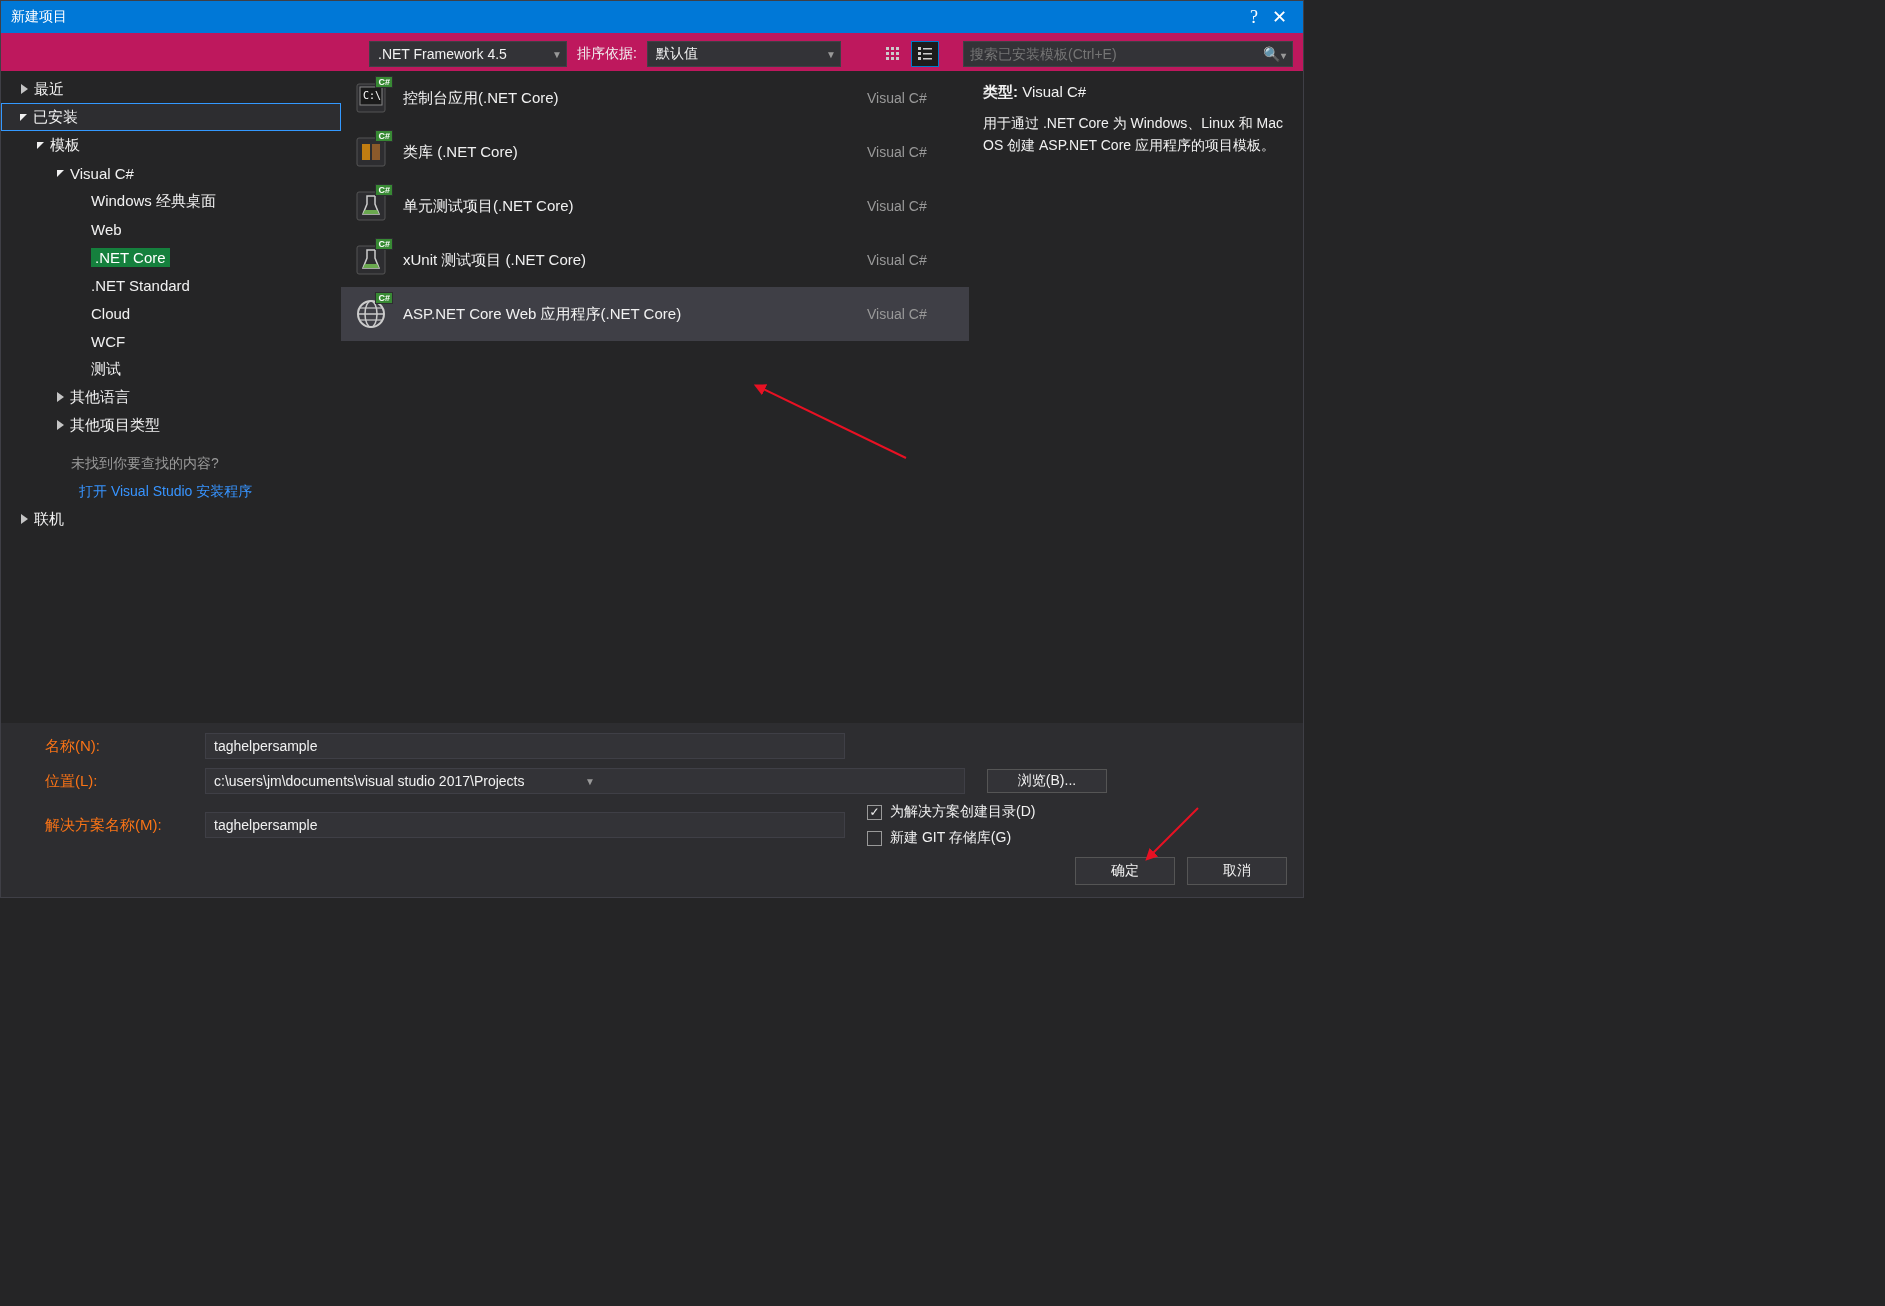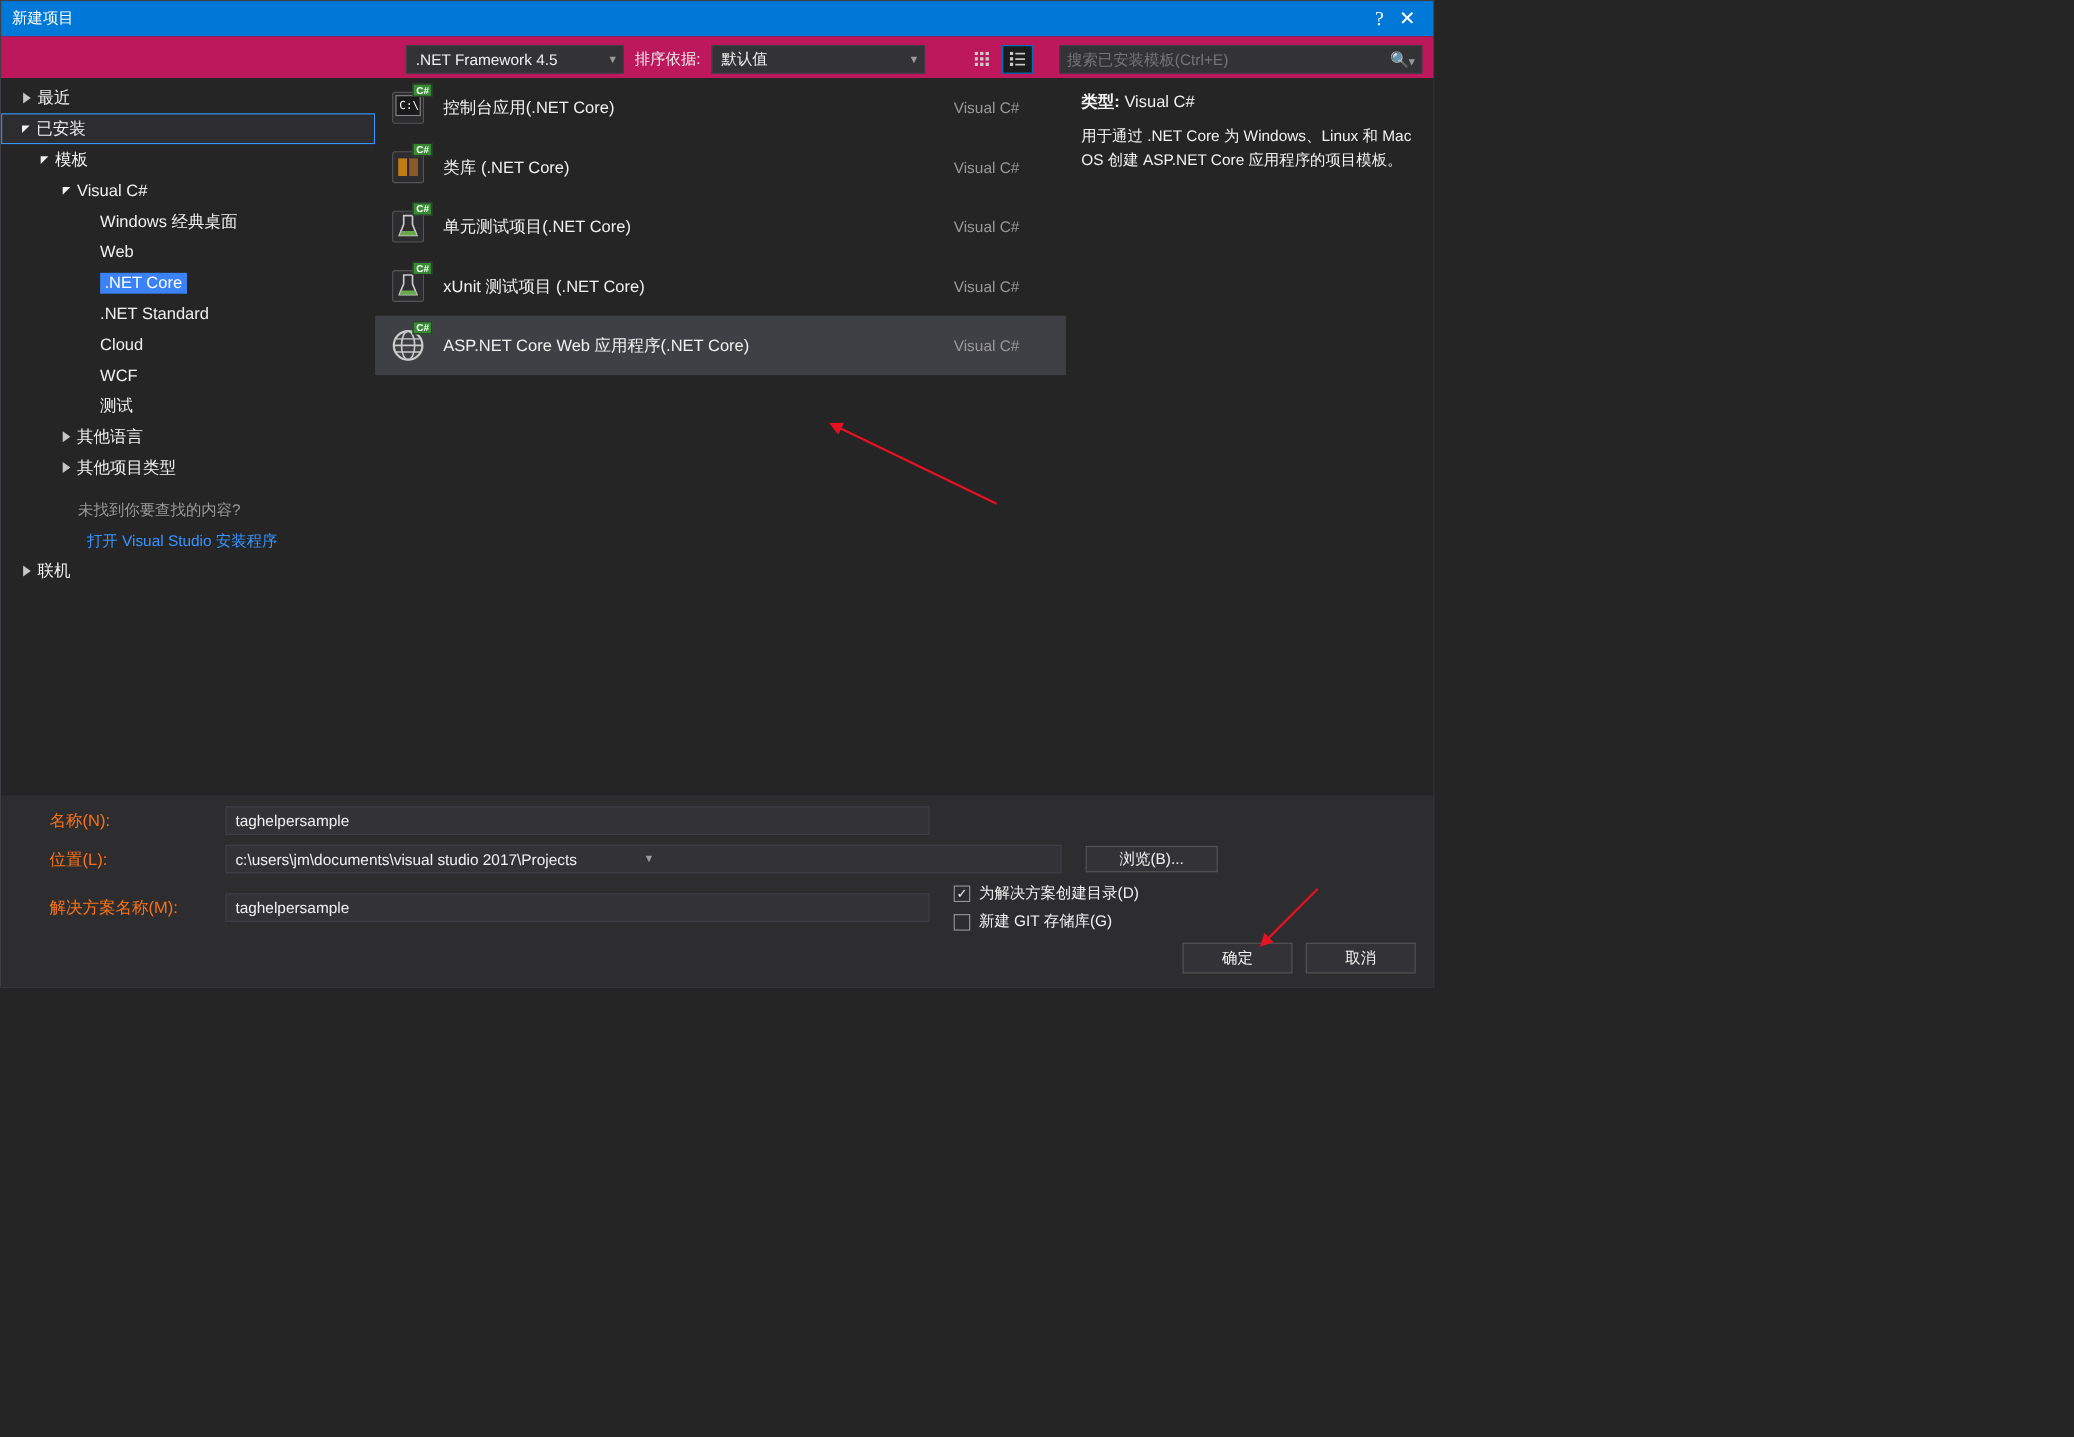--- a/index.html
+++ b/index.html
@@ -27,21 +27,21 @@
 .searchicon { color: #eee; font-weight: bold; }
 .searchicon .arrow { font-size: 10px; color: #999; }
 
 .body { display: flex; flex: 1; min-height: 0; background: #252526; }
 .tree { width: 340px; flex-shrink: 0; background: #252526; padding: 4px 0 0 0; overflow-y: auto; }
 .tree-item { display: flex; align-items: center; min-height: 28px; padding: 3px 0; color: #f1f1f1; cursor: pointer; font-size: 15px; gap: 4px; }
 .tri { display: inline-block; width: 0; height: 0; border-style: solid; margin-right: 2px; }
 .tri.right { border-width: 5px 0 5px 7px; border-color: transparent transparent transparent #c5c5c5; }
 .tri.down2 { border-width: 7px 7px 0 0; border-color: #f1f1f1 transparent transparent transparent; }
 .tree-selected { background: #2d2d30; border: 1px solid #3399ff; }
-.leaf-selected { background: #3b82f6; color: #fff; padding: 1px 4px; }
+.leaf-selected { background: #15803d; color: #fff; padding: 1px 4px; }
 .tree-help { padding: 16px 20px 4px 70px; color: #999; font-size: 14px; }
 .tree-link { padding: 6px 20px 4px 78px; color: #3794ff; font-size: 14px; cursor: pointer; }
 
 .mid { flex: 1; background: #252526; display: flex; flex-direction: column; min-width: 0; position: relative; }
 .tpl-list { flex: 1; }
 .tpl-row { display: flex; align-items: center; height: 54px; padding: 0 12px; cursor: pointer; gap: 14px; }
 .tpl-row.sel { background: #3f3f46; }
 .tpl-icon { width: 36px; height: 36px; display: flex; align-items: center; justify-content: center; position: relative; flex-shrink: 0; }
 .tpl-title { flex: 1; font-size: 15px; color: #f1f1f1; }
 .tpl-lang { color: #999; font-size: 14px; width: 90px; text-align: left; }

